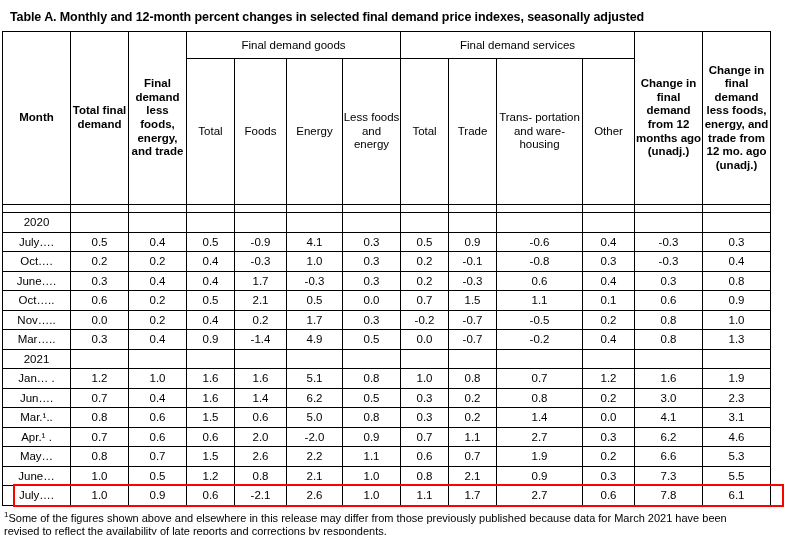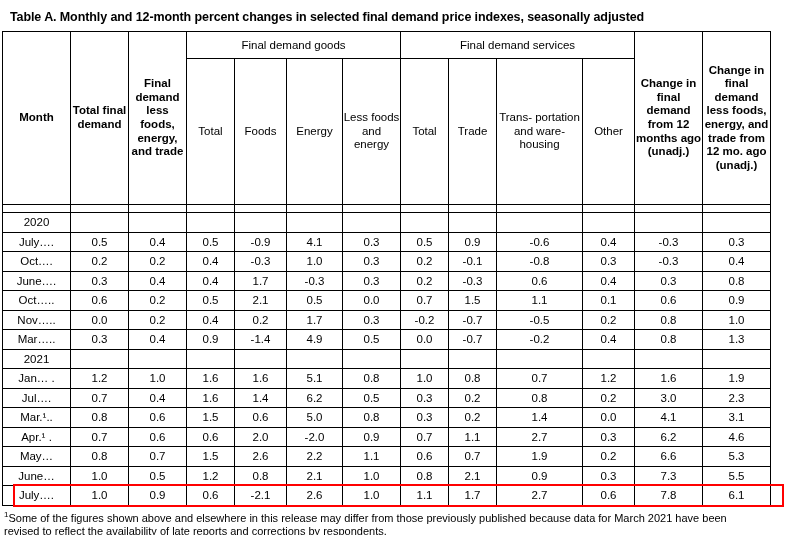--- a/index.html
+++ b/index.html
@@ -303,21 +303,21 @@
           <td class="num">5.1</td>
           <td class="num">0.8</td>
           <td class="num">1.0</td>
           <td class="num">0.8</td>
           <td class="num">0.7</td>
           <td class="num">1.2</td>
           <td class="num">1.6</td>
           <td class="num">1.9</td>
         </tr>
         <tr class="">
-          <td class="monthcell">Jul….</td>
+          <td class="monthcell">Jun….</td>
           <td class="num">0.7</td>
           <td class="num">0.4</td>
           <td class="num">1.6</td>
           <td class="num">1.4</td>
           <td class="num">6.2</td>
           <td class="num">0.5</td>
           <td class="num">0.3</td>
           <td class="num">0.2</td>
           <td class="num">0.8</td>
           <td class="num">0.2</td>

